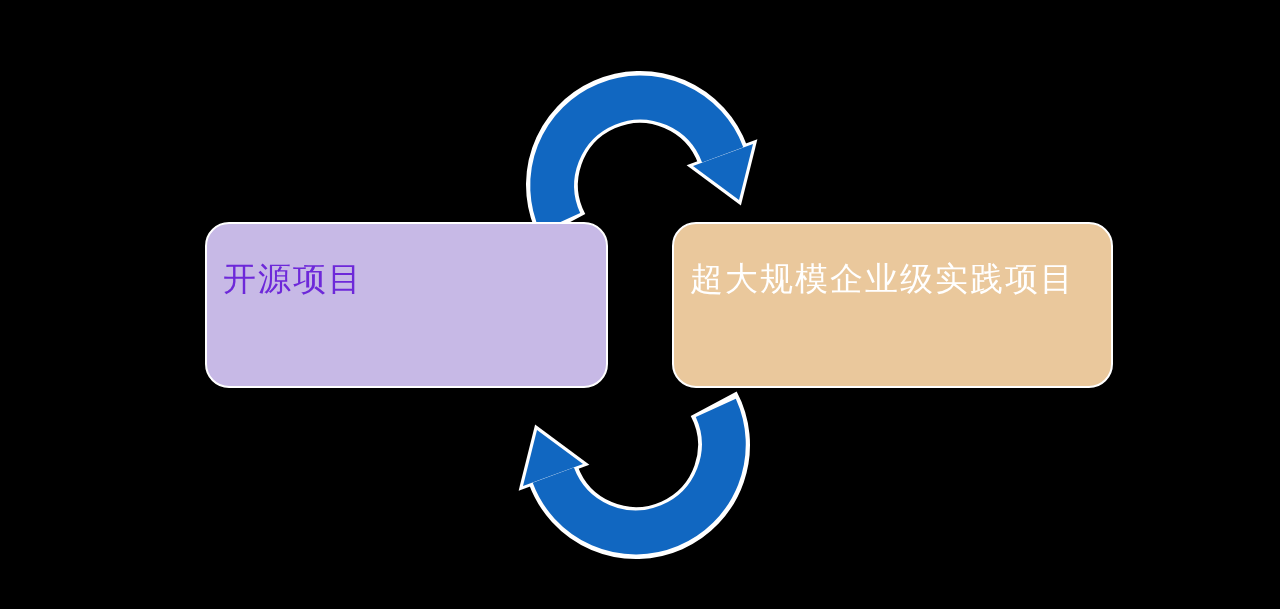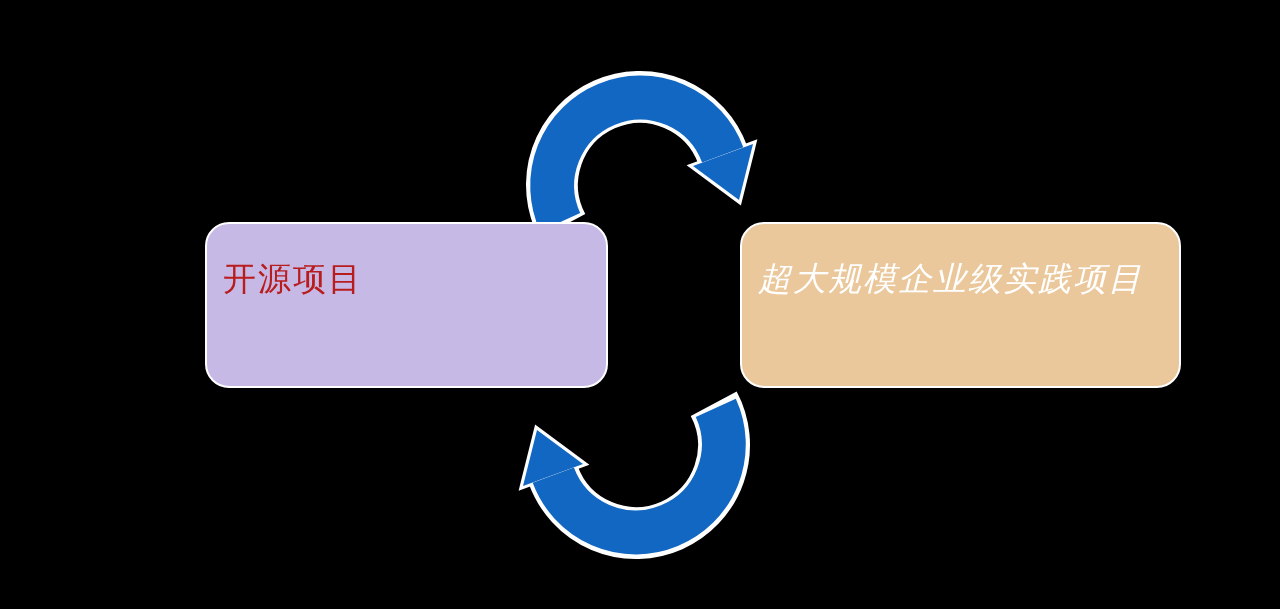--- a/index.html
+++ b/index.html
@@ -28,23 +28,22 @@
     border-radius: 24px;
     border: 2px solid #ffffff;
     box-sizing: border-box;
     padding: 36px 14px 0 16px;
   }
   .node-left {
     left: 205px;
     width: 403px;
   }
   .node-right {
-    left: 740px;
+    left: 672px;
     width: 441px;
-    font-style: italic;
   }
   .node-label {
     display: block;
     font-size: 33px;
     letter-spacing: 2px;
     line-height: 1.15;
     white-space: nowrap;
   }
 </style>
 </head>
@@ -63,20 +62,20 @@
 
     <g>
       <path d="M 713.7 403.7 A 88 88 0 1 1 553.3 475.1" fill="none" stroke-width="52" stroke-linecap="butt" stroke="#ffffff"></path>
       <polygon points="535.1,424.6 518.6,490.7 589.4,464.7" fill="#ffffff"></polygon>
       <path d="M 715.8 407.8 A 88 88 0 1 1 553.3 475.1" fill="none" stroke-width="44" stroke-linecap="butt" stroke="#1167c1"></path>
       <polygon points="537,430 523,486 583,464" fill="#1167c1"></polygon>
     </g>
   </svg>
 
   <div class="node node-left" style="background: rgb(199, 185, 230);">
-    <span class="node-label" style="color: #b91c1c;">开源项目</span>
+    <span class="node-label" style="color: #6d28d9;">开源项目</span>
   </div>
 
   <div class="node node-right" style="background: rgb(234, 200, 156);">
     <span class="node-label" style="color: rgb(255, 255, 255);">超大规模企业级实践项目</span>
   </div>
 
 </div>
 
 </body></html>

